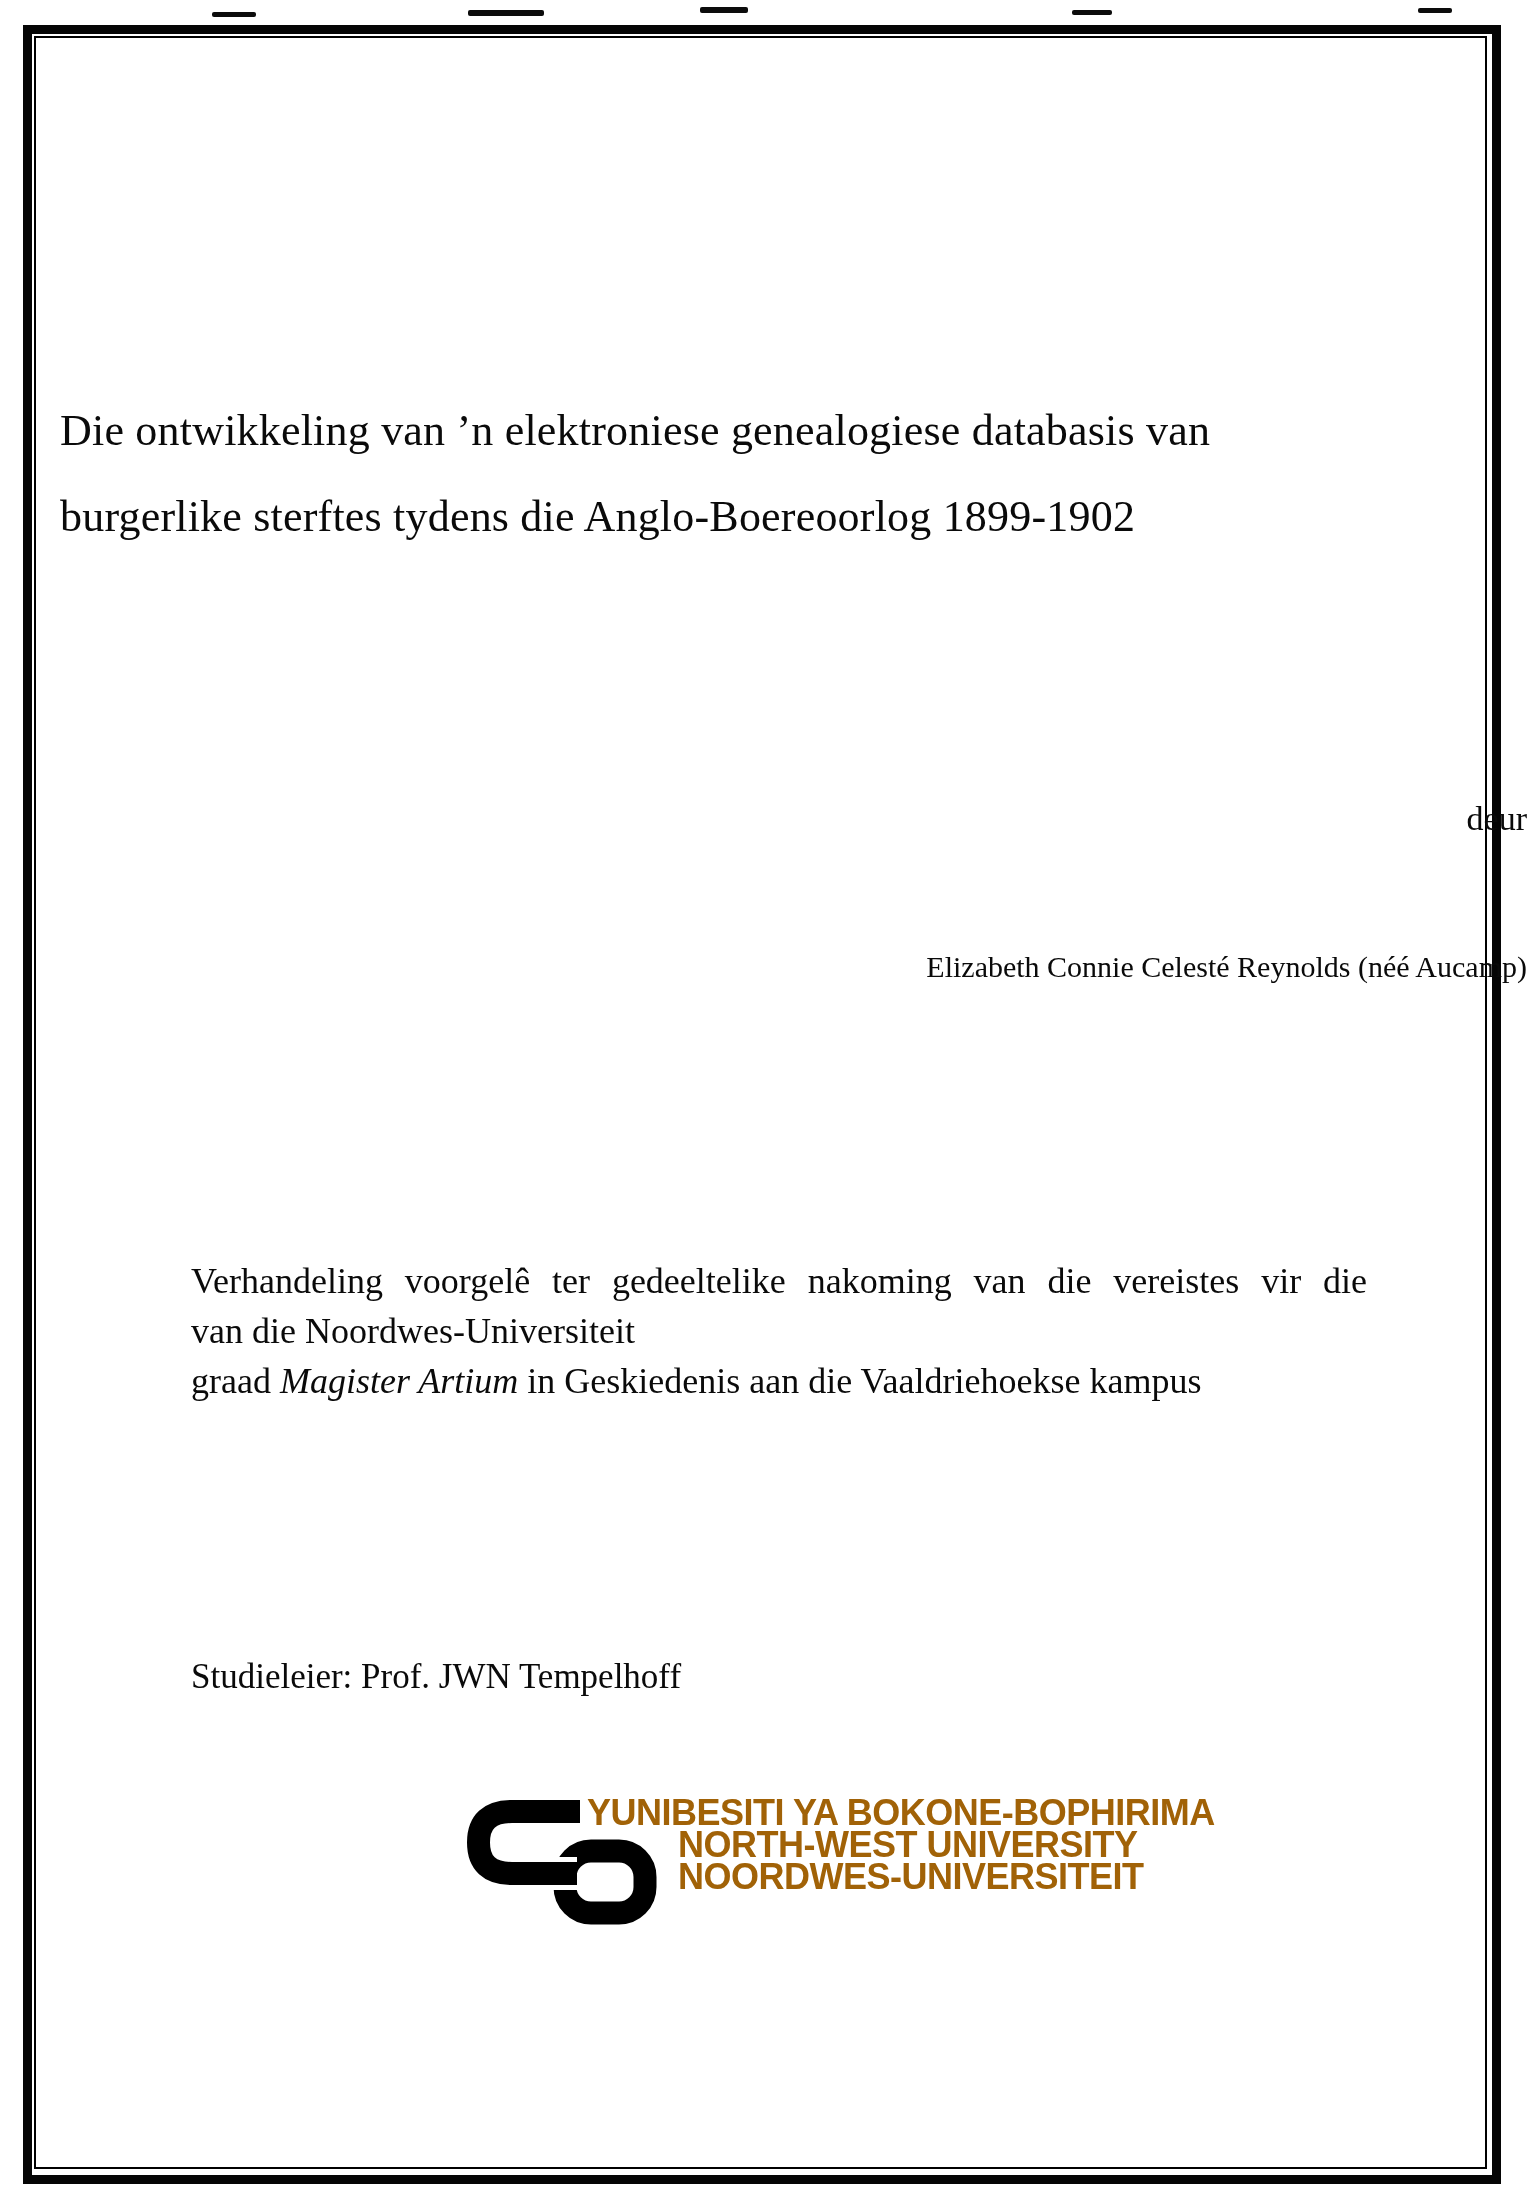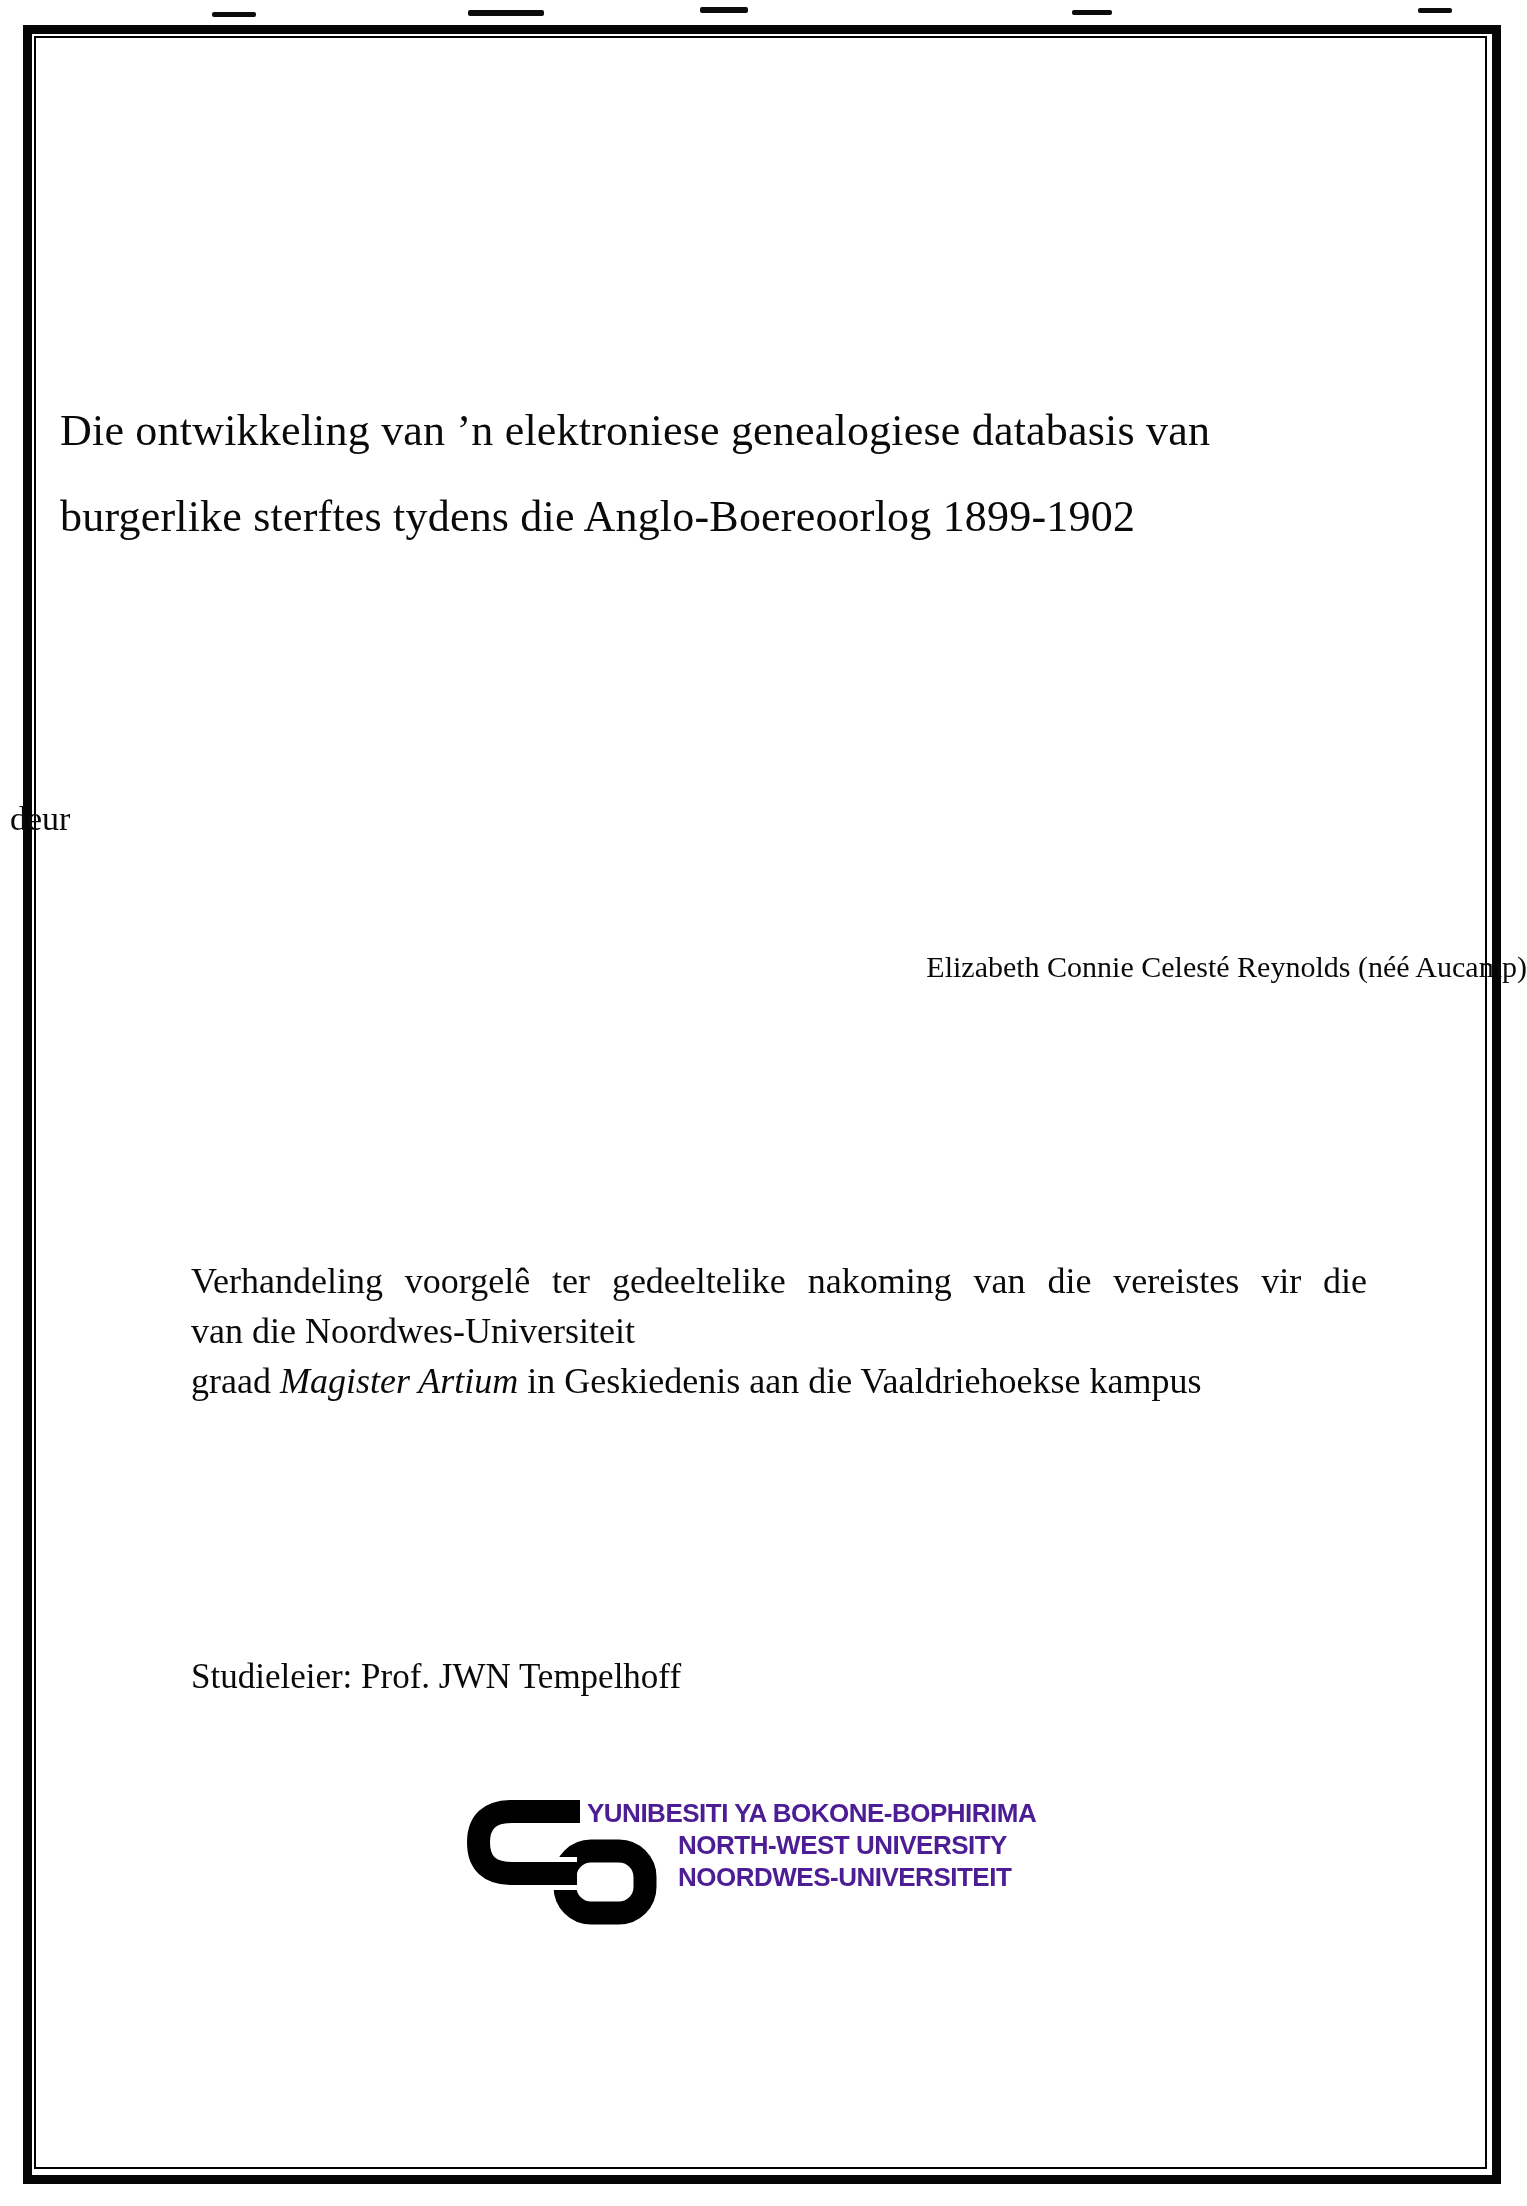--- a/index.html
+++ b/index.html
@@ -34,22 +34,22 @@
     box-sizing: border-box;
   }
 
   .title-block {
     position: absolute; left: 60px; right: 60px; top: 388px;
     text-align: left;
     font-size: 44px; line-height: 86px;
     letter-spacing: 0.2px;
   }
   .byline {
-    position: absolute; left: 10px; right: 0; top: 800px;
-    text-align: left;
+    position: absolute; left: 2px; right: 0; top: 800px;
+    text-align: right;
     font-size: 34px;
   }
   .author {
     position: absolute; left: 0; right: 0; top: 950px;
     text-align: right;
     font-size: 30px;
   }
   .declaration {
     position: absolute; left: 191px; top: 1256px;
     width: 1176px;
@@ -65,23 +65,23 @@
     font-size: 35px; line-height: 50px;
   }
 
   .logo-mark {
     position: absolute; left: 467px; top: 1800px;
   }
   .logo-text {
     position: absolute; left: 587px; top: 1797px;
     font-family: "Liberation Sans", sans-serif;
     font-weight: 700;
-    font-size: 26px; line-height: 32px;
+    font-size: 36px; line-height: 32px;
     letter-spacing: -0.5px;
-    color: #4c1d95;
+    color: #a16207;
     white-space: nowrap;
   }
   .logo-text .lt2, .logo-text .lt3 { margin-left: 91px; }
 </style>
 </head>
 <body>
 
 <div class="artifact a1"></div>
 <div class="artifact a2"></div>
 <div class="artifact a3"></div>

